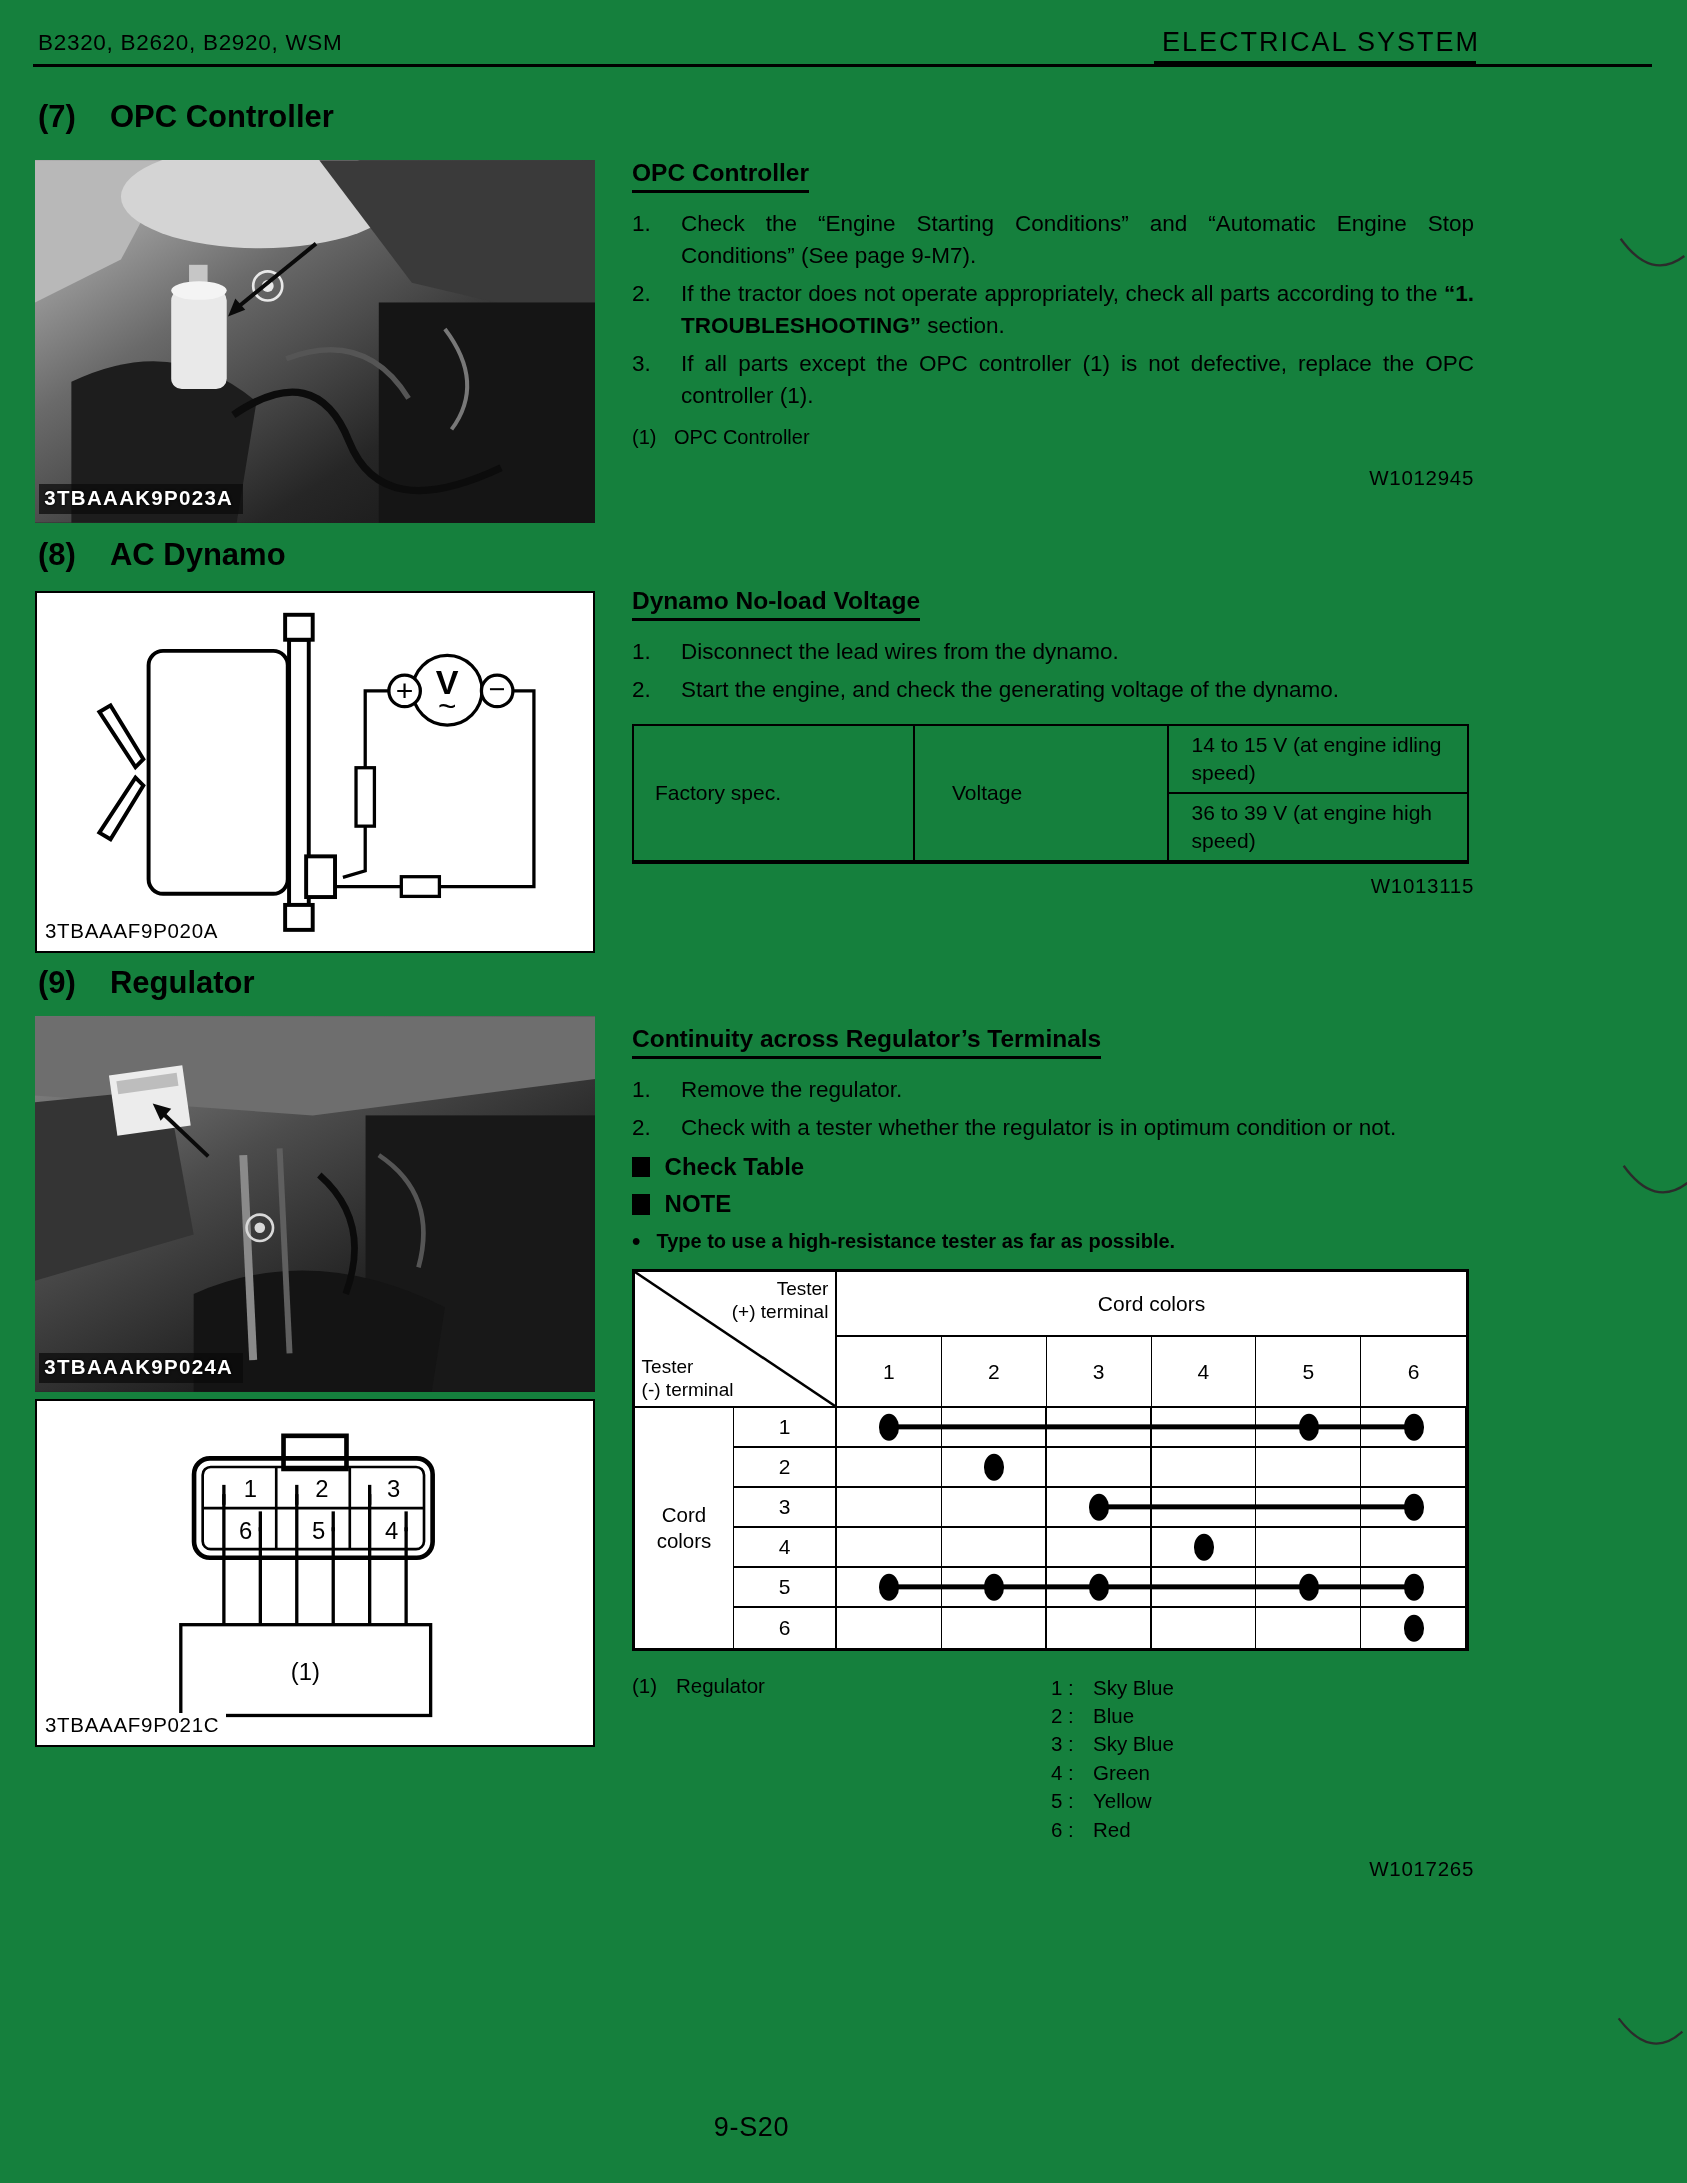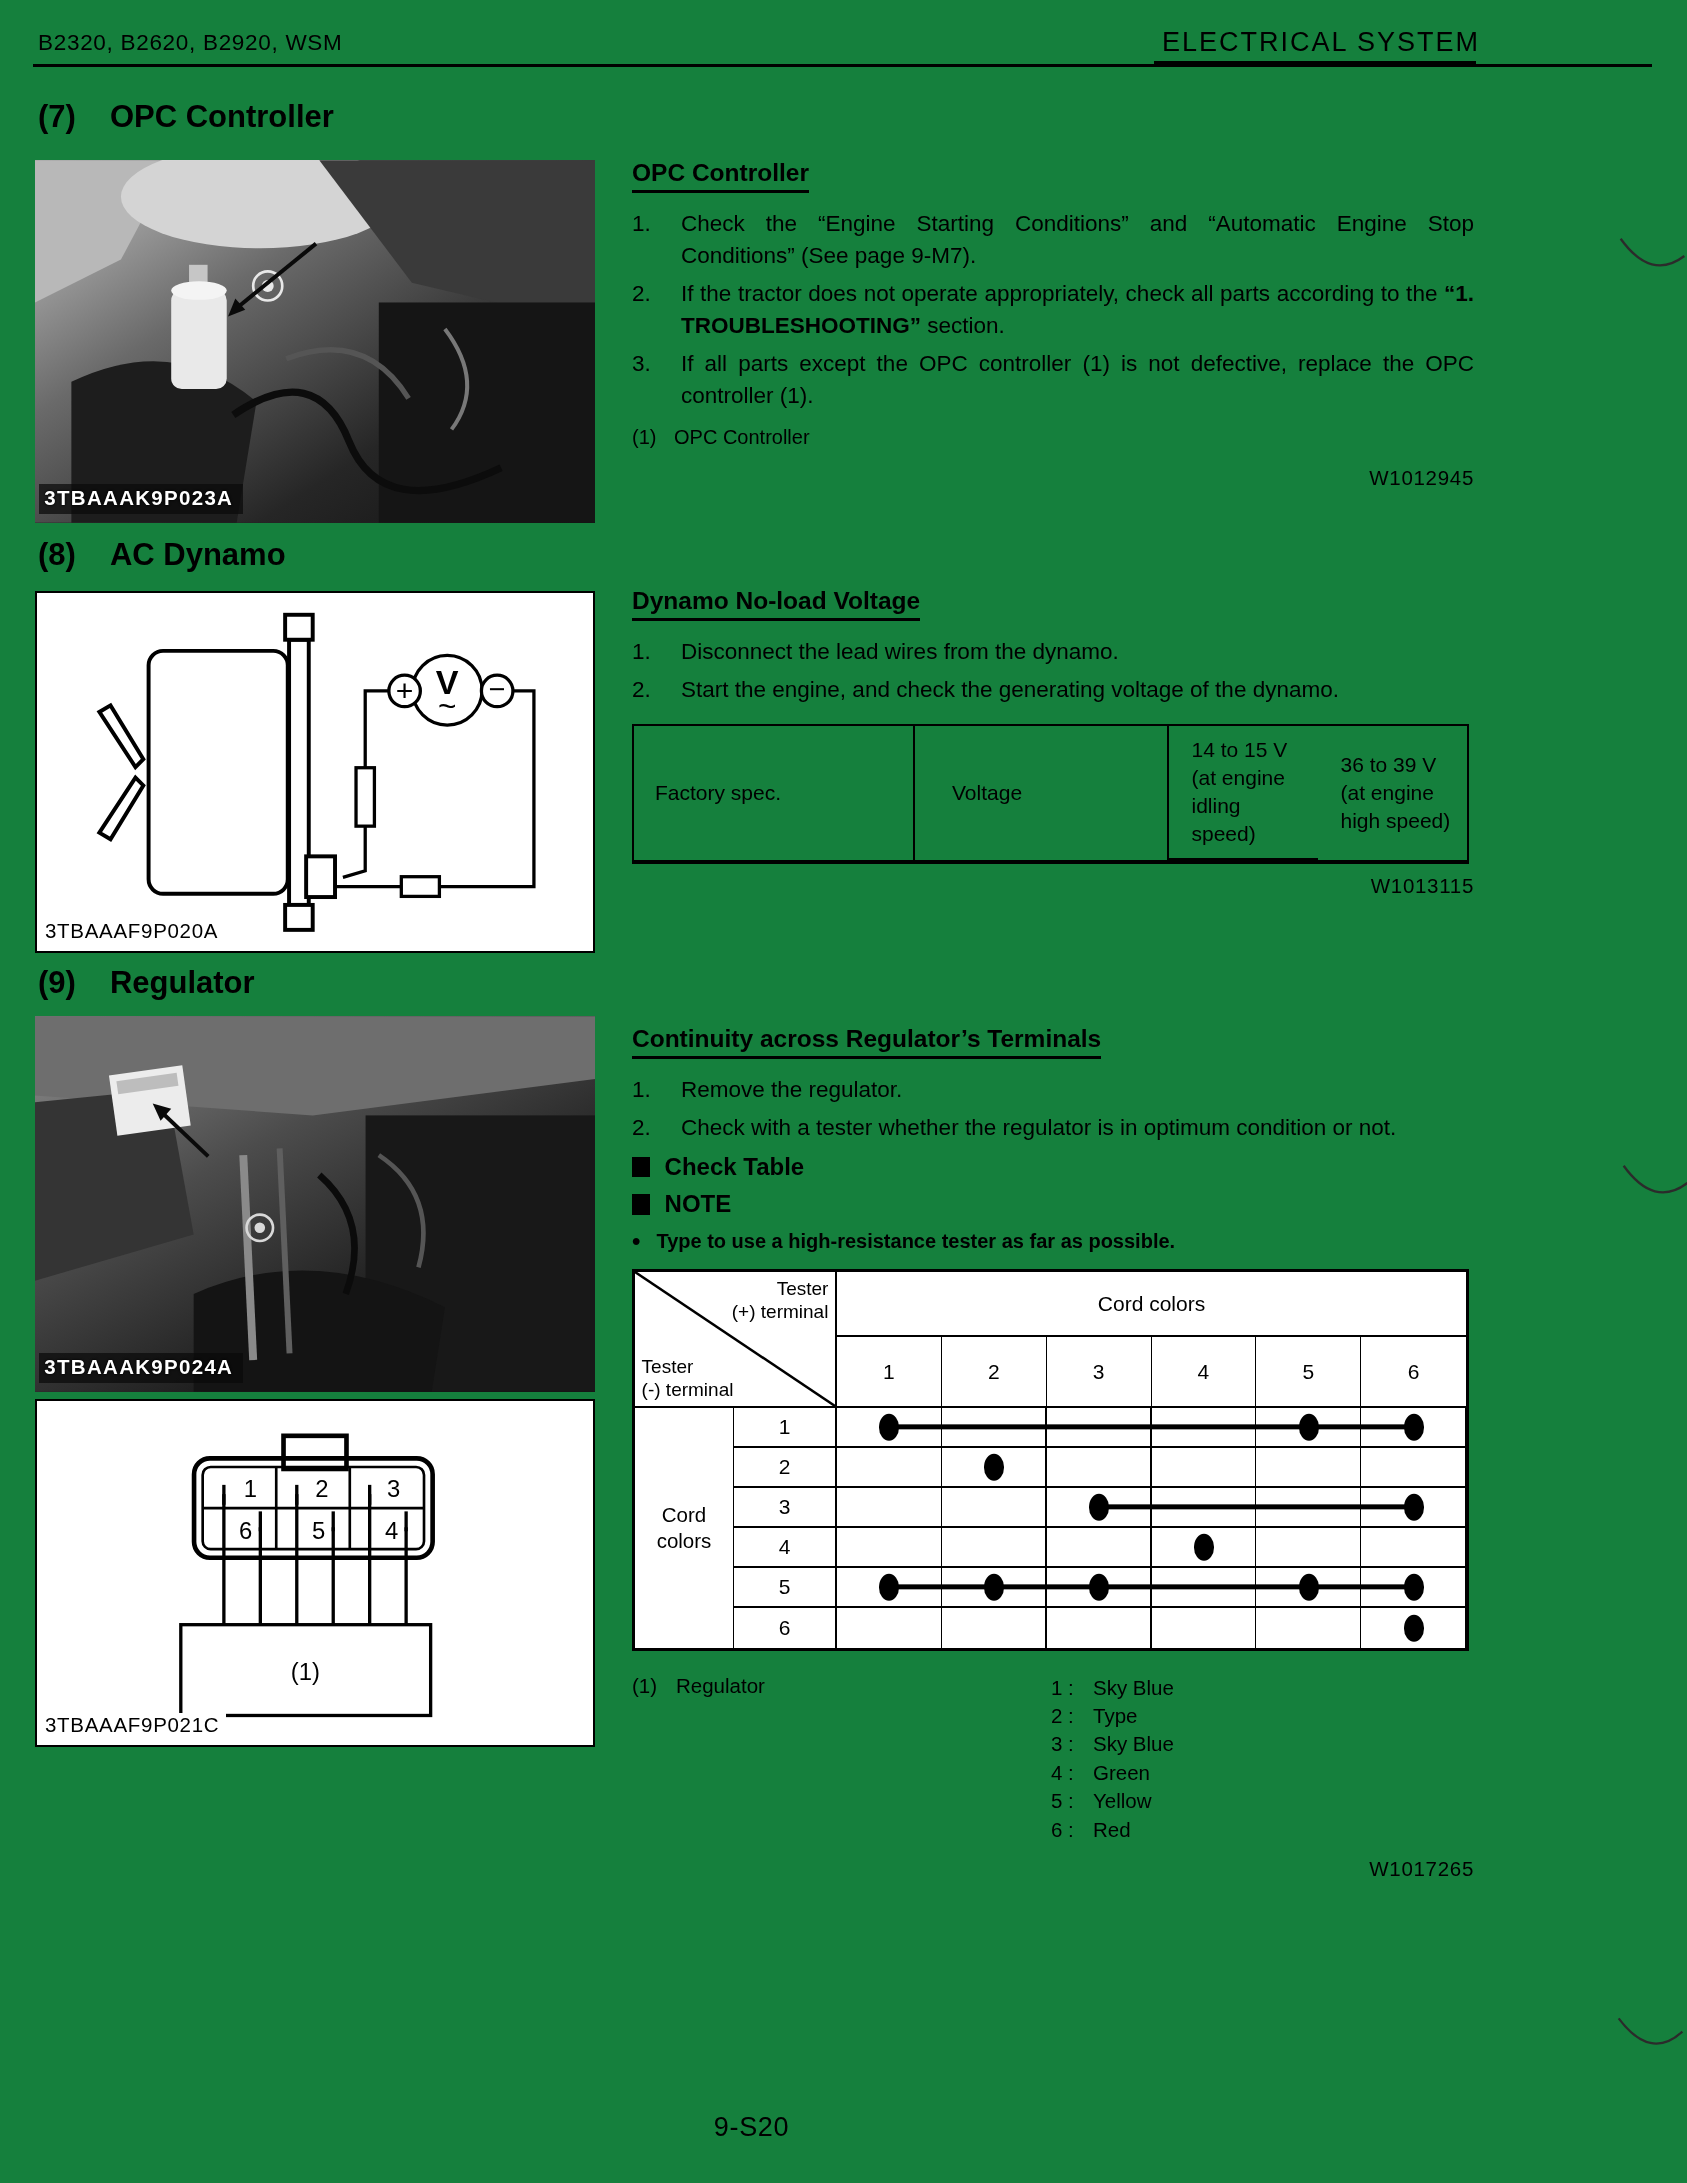--- a/index.html
+++ b/index.html
@@ -38,21 +38,21 @@
   .marker-line { display:flex; align-items:center; gap:14.6px; margin-top:9.3px; }
   .marker-sq { width:18px; height:20.5px; background:#000; flex:none; }
   .marker-txt { font-size:24px; font-weight:bold; }
   .bullet-line { display:flex; gap:16px; margin-top:6.6px; align-items:flex-start; }
   .bullet-dot { font-size:24px; font-weight:bold; line-height:32px; }
   .bullet-txt { font-size:20px; font-weight:bold; line-height:32px; }
   
   .vtable { display:flex; width:837px; height:140px; border:2.6px solid #000; border-bottom-width:4px; margin-top:18.5px; font-size:21px; }
   .vt-c1 { width:281px; border-right:2px solid #000; display:flex; align-items:center; padding-left:21px; }
   .vt-c2 { width:254px; border-right:2px solid #000; display:flex; align-items:center; padding-left:37px; }
-  .vt-c3 { flex:1; display:flex; flex-direction:row; }
+  .vt-c3 { flex:1; display:flex; flex-direction:column; }
   .vt-r { flex:1; display:flex; align-items:center; padding:4px 13.2px 4px 22.5px; line-height:28px; }
   .vt-r.first { border-bottom:2px solid #000; }
   
   .ctable {
     width:837px; border:3.3px solid #000; margin-top:12px; display:grid;
     grid-template-columns:99px 103px repeat(6,1fr); grid-template-rows:65px 71px repeat(6,40px);
     font-size:21px; background:#fff;
   }
   .ct-diag { grid-area:1/1/3/3; border-right:2px solid #000; border-bottom:2.6px solid #000; position:relative; font-size:19px; line-height:23px; }
   .ct-diag svg { position:absolute; inset:0; width:100%; height:100%; }
@@ -365,21 +365,21 @@
         <span class="cn">(1)</span>
         <span>Regulator</span>
       </div>
       <div class="legend-list">
         <div class="legend-item">
             <span class="ln">1 :</span>
             <span>Sky Blue</span>
           </div>
         <div class="legend-item">
             <span class="ln">2 :</span>
-            <span>Type</span>
+            <span>Blue</span>
           </div>
         <div class="legend-item">
             <span class="ln">3 :</span>
             <span>Sky Blue</span>
           </div>
         <div class="legend-item">
             <span class="ln">4 :</span>
             <span>Green</span>
           </div>
         <div class="legend-item">

